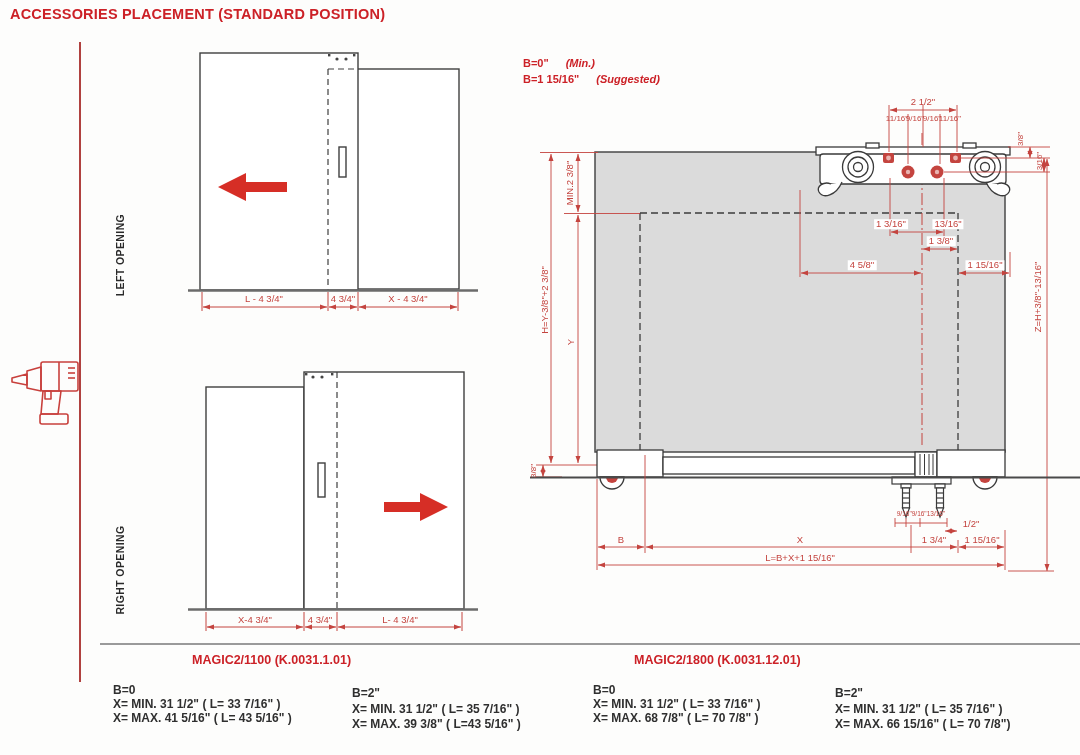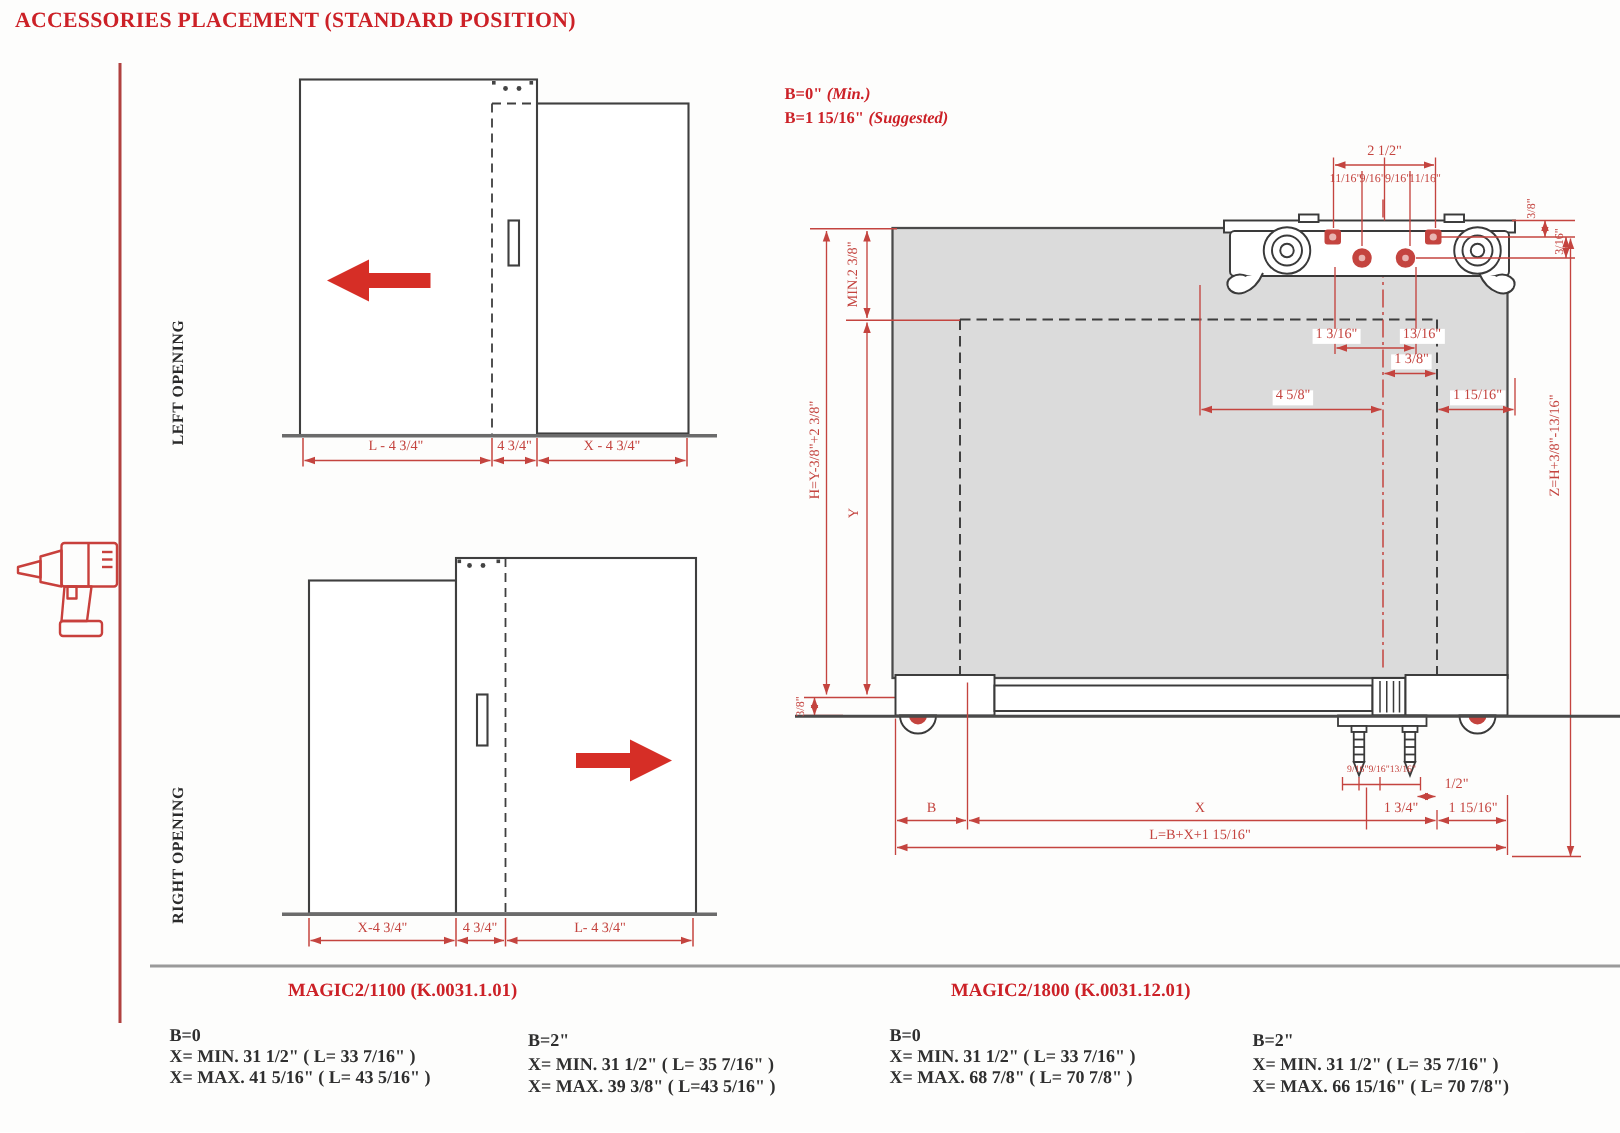--- a/index.html
+++ b/index.html
@@ -1,36 +1,36 @@
 <!DOCTYPE html>
 <html><head>
 <meta charset="utf-8">
 <style>
   html,body{margin:0;padding:0;background:#ffffff;}
   .page{
     position:relative;width:1080px;height:755px;overflow:hidden;
-    background:#fdfdfc;font-family:Liberation Serif, serif;
+    background:#fdfdfc;font-family:Liberation Sans, sans-serif;
   }
   .title{
     position:absolute;left:10px;top:6px;
     color:#cc2127;font-size:14.5px;font-weight:bold;letter-spacing:.2px;
   }
   svg.linework{position:absolute;left:0;top:0;}
   .lbl{
     position:absolute;transform:translate(-50%,-50%);
     color:#c4443f;font-size:9.5px;line-height:1;white-space:nowrap;
   }
   .lbl.v{transform:translate(-50%,-50%) rotate(-90deg);}
   .lbl.bg{background:#fff;padding:0 2px;}
   .lbl.sm{font-size:8px;}
   .lbl.xs{font-size:6.5px;}
   .lbl.dk{color:#2a2a2a;font-weight:bold;font-size:10.5px;letter-spacing:.4px;}
   .note{position:absolute;color:#cc2127;font-size:11px;white-space:nowrap;}
   .note b{font-weight:bold;}
-  .note i{font-style:italic;font-weight:bold;margin-left:3px;}
+  .note i{font-style:italic;font-weight:bold;margin-left:17px;}
   .rule-v{position:absolute;left:79px;top:42px;width:2px;height:640px;background:#b0413f;}
   .divider{position:absolute;left:100px;top:643px;width:980px;height:2px;background:#9a9a9a;}
   .spec-model{
     position:absolute;color:#cc2127;font-size:12.5px;font-weight:bold;white-space:nowrap;padding-left:40px;
   }
   .spec-line{
     position:absolute;color:#2f2f2f;font-size:12px;font-weight:bold;white-space:nowrap;
   }
 </style>
 </head>

